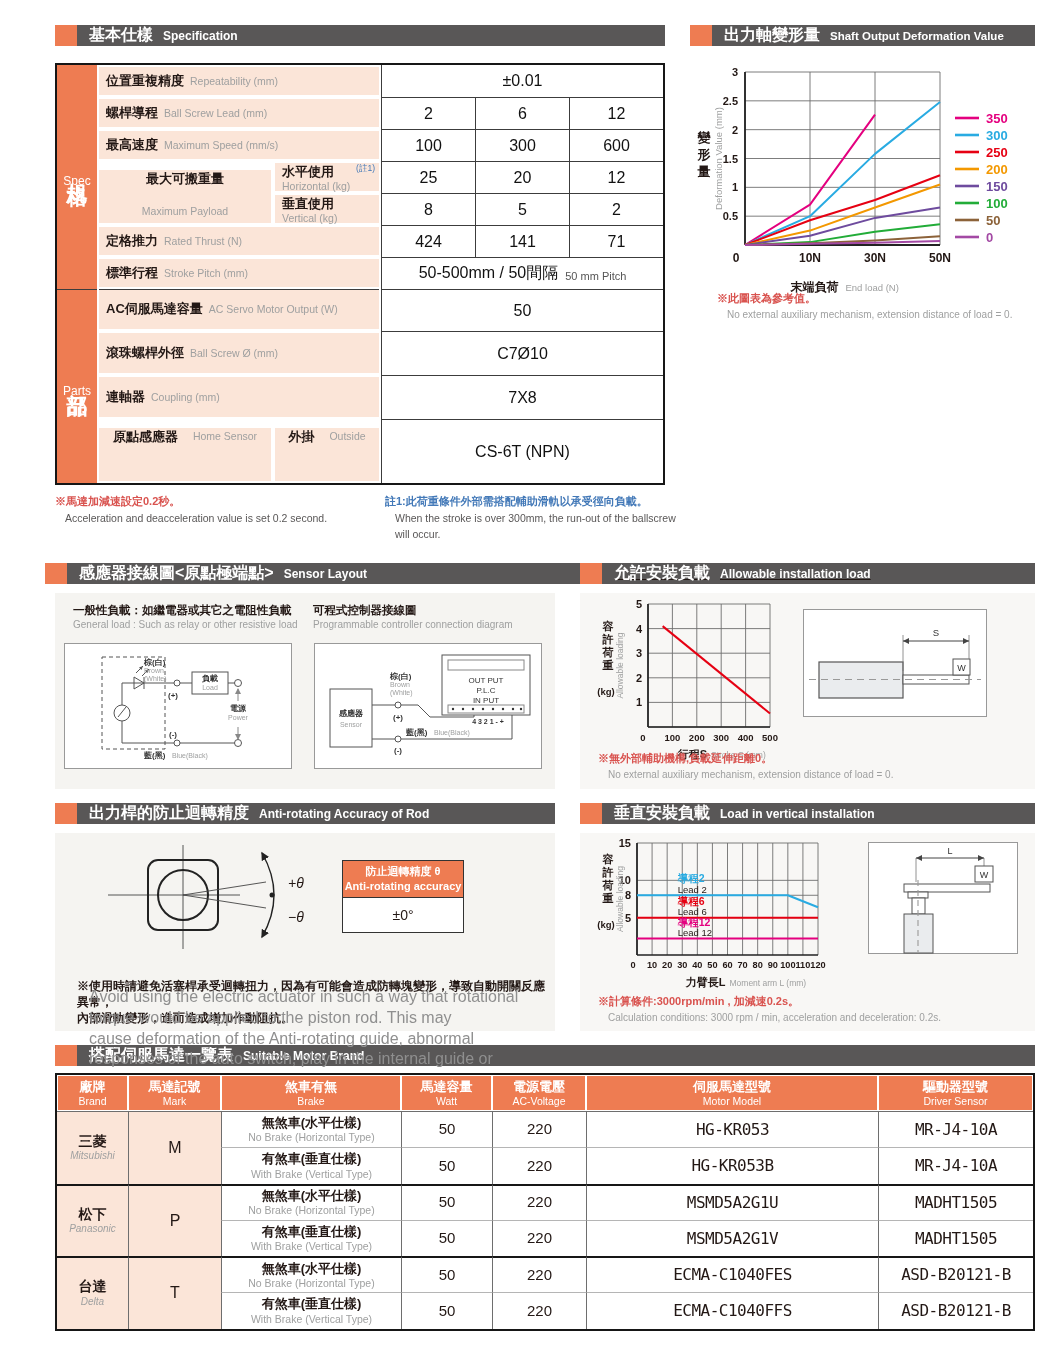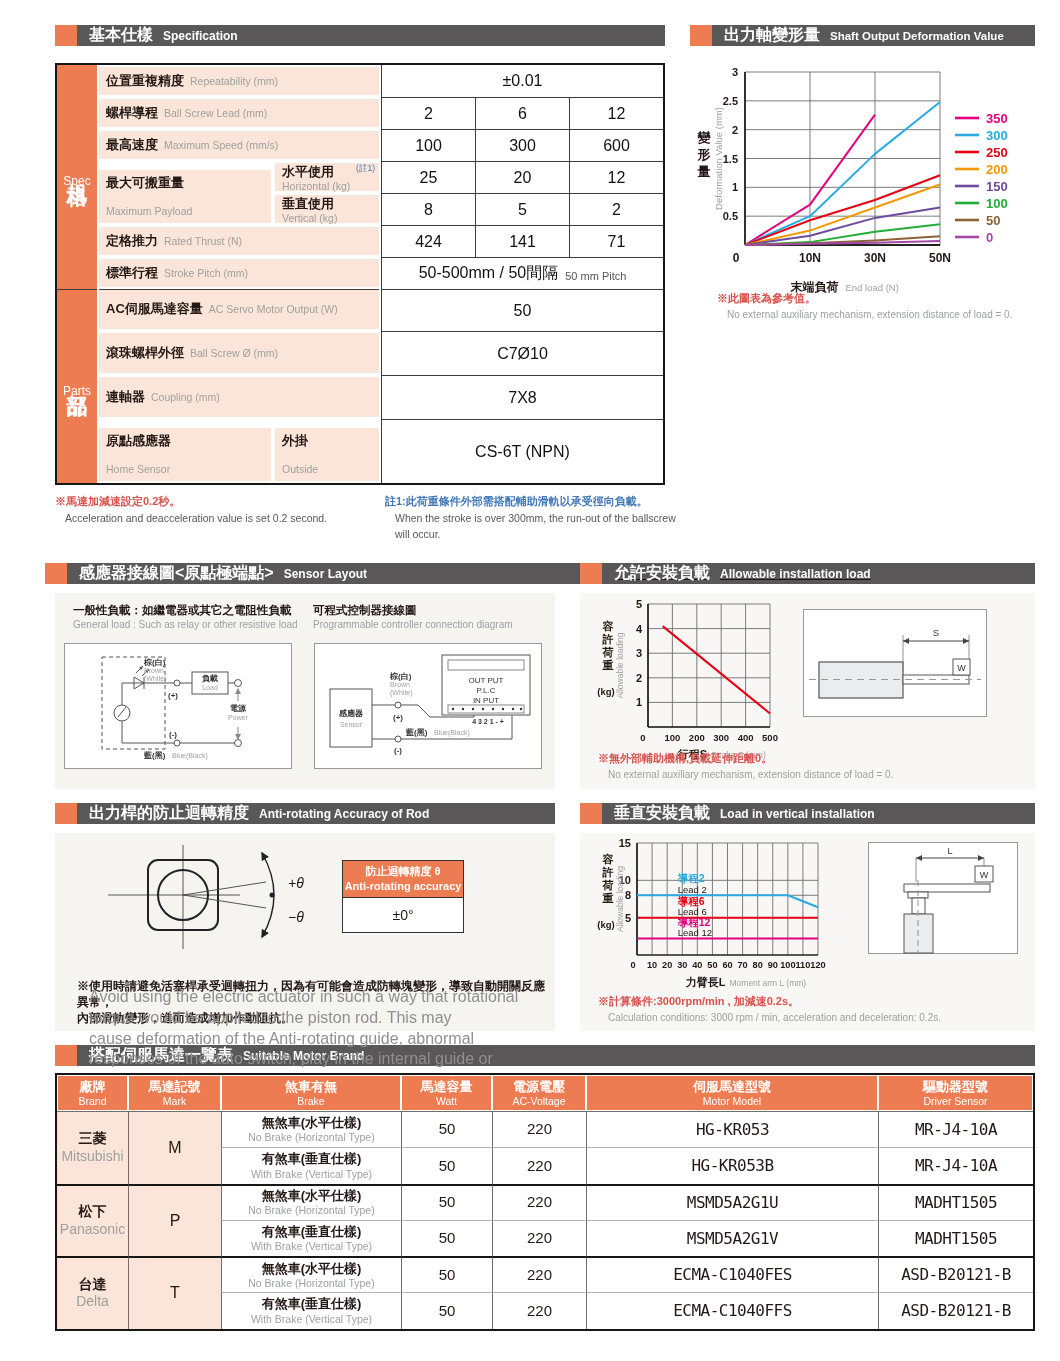--- a/index.html
+++ b/index.html
@@ -22,21 +22,21 @@
   .spec-table{position:absolute;left:55px;top:63px;width:610px;height:422px;box-sizing:border-box;
     border:2px solid #161616;background:#fff;display:grid;
     grid-template-columns:40px 176px 108px 94px 94px 94px;
     grid-template-rows:32px 32px 32px 32px 32px 32px 32px 42px 44px 44px 64px;}
   .band{background:var(--orange);margin:0;display:flex;flex-direction:column;align-items:center;justify-content:center;color:#fff;gap:2px;}
   .band .bzh{writing-mode:vertical-rl;font-size:21px;font-weight:bold;letter-spacing:3px;}
   .band .ben{font-size:12px;}
   .lbl{background:var(--peach);margin:2px;display:flex;align-items:center;flex-wrap:wrap;gap:0 6px;padding:2px 7px;line-height:1.15;}
   .lbl b{font-size:13px;color:var(--ink);font-weight:bold;}
   .lbl i{font-style:normal;font-size:10.5px;color:var(--gray);}
-  .lbl.stack{flex-direction:column;align-items:flex-start;justify-content:center;gap:15px;margin-top:9px;}
+  .lbl.stack{flex-direction:row;align-items:flex-start;justify-content:center;gap:15px;margin-top:9px;}
   .lbl.rel{position:relative;}
   .lbl .note1{position:absolute;top:1px;right:4px;font-size:8.5px;color:var(--blue);}
   .lbl.dk{margin-top:0;border-top:1px solid var(--dline);}
   .band.dk{border-top:1px solid var(--dline);}
   .val{background:#fff;display:flex;align-items:center;justify-content:center;font-size:16px;color:#111;
        border-left:1px solid var(--dline);border-top:1px solid var(--dline);}
   .val.nt{border-top:none;}
   .val .sub{font-size:11px;color:#555;margin-left:7px;padding-top:5px;}
 
   
@@ -63,21 +63,21 @@
   .mtable{position:absolute;left:55px;top:1073px;width:980px;height:258px;box-sizing:border-box;
     border:2px solid #161616;background:#fff;display:grid;
     grid-template-columns:71px 93px 180px 91px 94px 292px 155px;
     grid-template-rows:36px repeat(6,36.3px);}
   .mh{background:var(--orange);margin:1px;display:flex;flex-direction:column;align-items:center;justify-content:center;color:#fff;line-height:1.2;}
   .mh .hz{font-size:13px;font-weight:bold;}
   .mh .he{font-size:10.5px;}
   .mbrand,.mmark,.mc{display:flex;flex-direction:column;align-items:center;justify-content:center;line-height:1.25;}
   .mbrand,.mmark{background:var(--peach);}
   .mbrand .bz{font-size:14px;font-weight:bold;color:var(--ink);}
-  .mbrand .be{font-size:14px;color:var(--gray);}
+  .mbrand .be{font-size:10px;color:var(--gray);font-style:italic;}
   .mmark{font-size:16px;color:var(--ink);}
   .mc.brake .bz{font-size:13px;font-weight:bold;color:var(--ink);}
   .mc.brake .be{font-size:10.5px;color:var(--gray);}
   .mc.num{font-size:15px;color:var(--ink);}
   .mc.model{font-family:"DejaVu Sans Mono",monospace;font-size:16px;letter-spacing:-0.5px;color:var(--ink);}
   .bl{border-left:1px solid #6e6e6e;}
   .ftop{border-top:1px solid #6e6e6e;}
   .gtop{border-top:2px solid #161616;}
   .inrow{border-top:1px solid #b5b5b5;}
 

